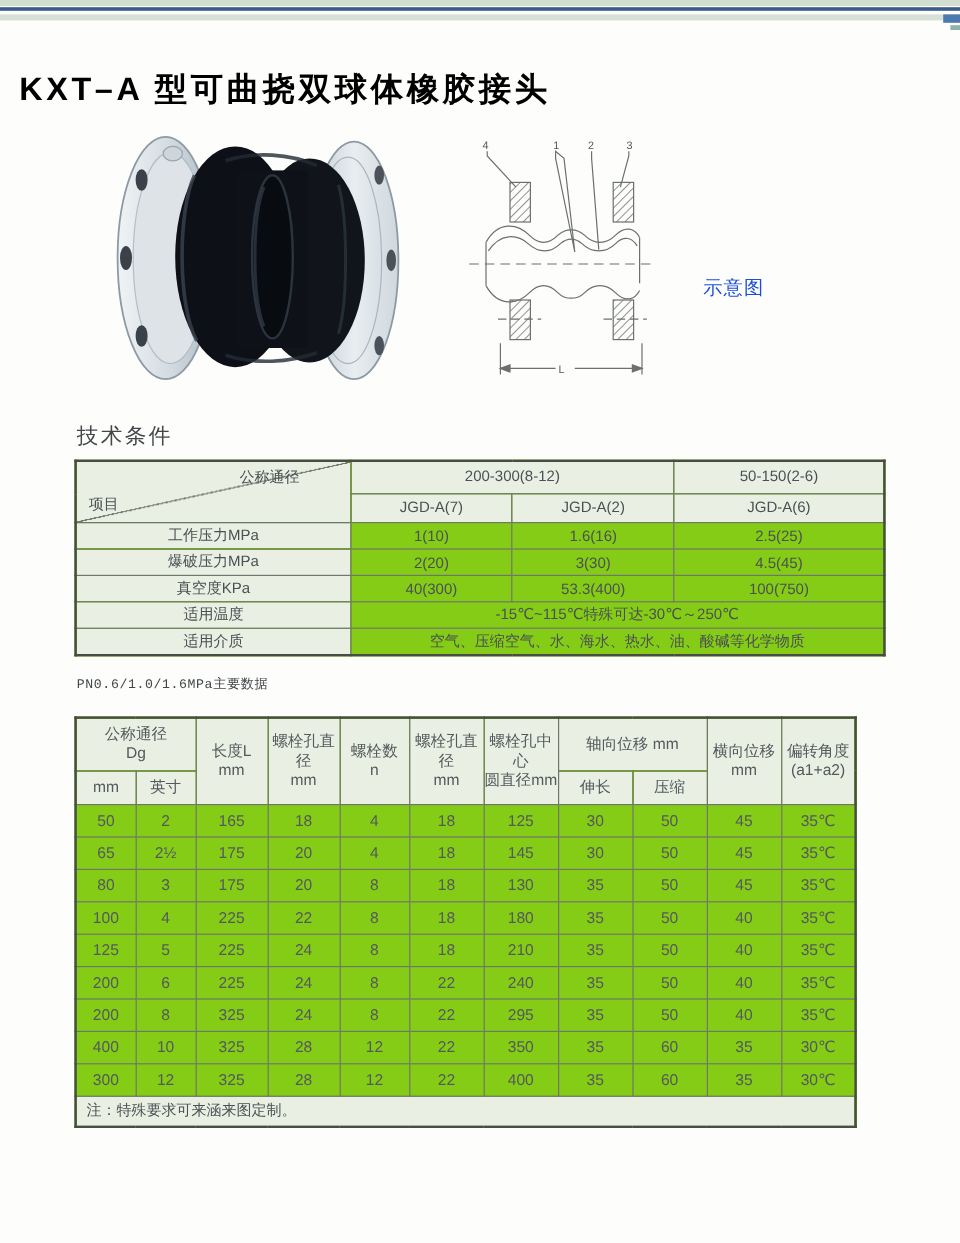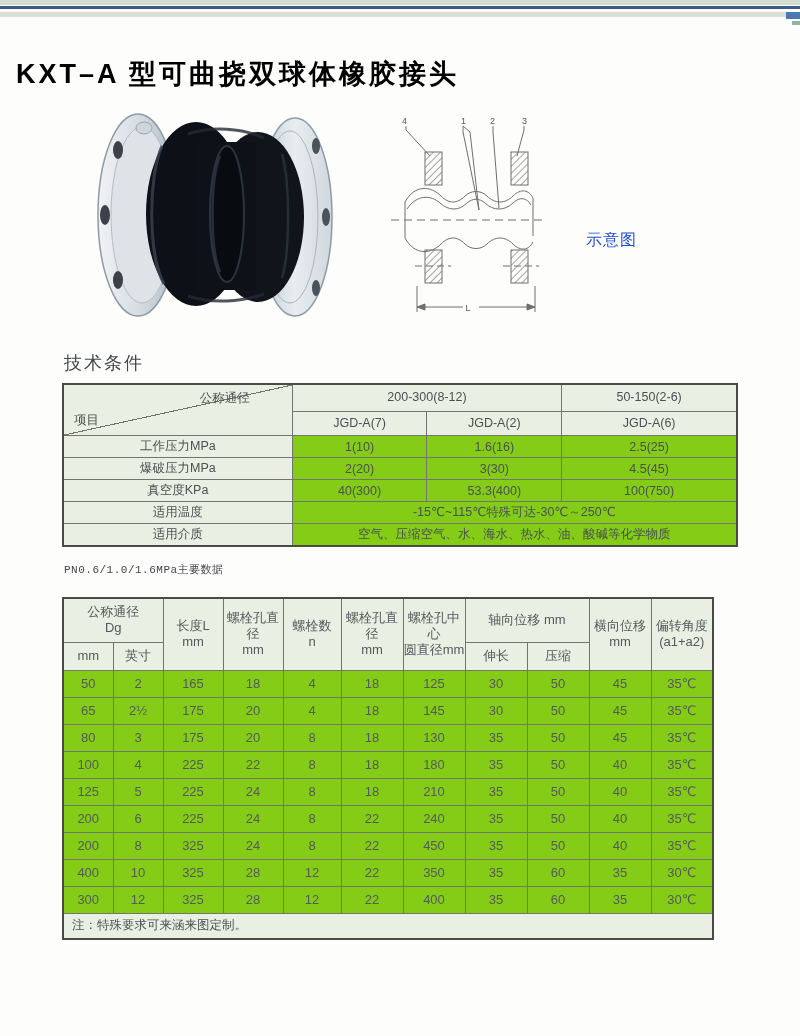--- a/index.html
+++ b/index.html
@@ -348,21 +348,21 @@
           <td>40</td>
           <td>35℃</td>
         </tr>
         <tr>
           <td>200</td>
           <td>8</td>
           <td>325</td>
           <td>24</td>
           <td>8</td>
           <td>22</td>
-          <td>450</td>
+          <td>295</td>
           <td>35</td>
           <td>50</td>
           <td>40</td>
           <td>35℃</td>
         </tr>
         <tr>
           <td>400</td>
           <td>10</td>
           <td>325</td>
           <td>28</td>

